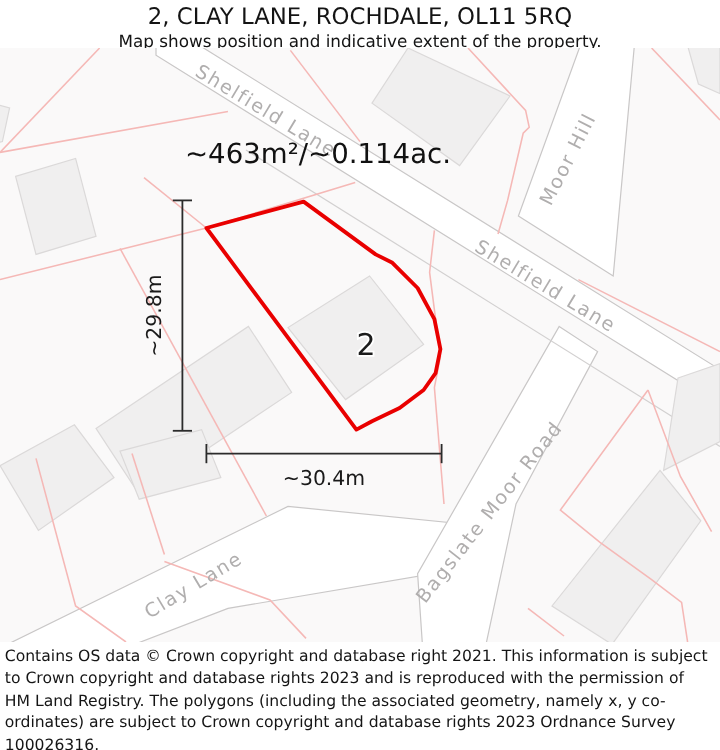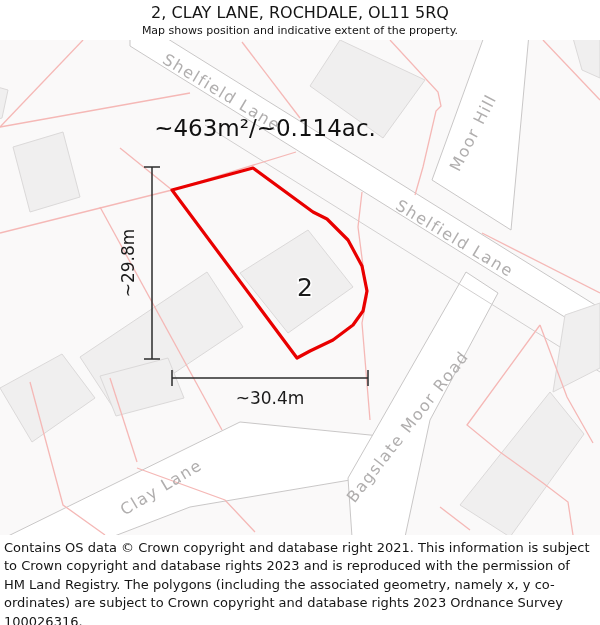--- a/index.html
+++ b/index.html
@@ -1,20 +1,20 @@
 <!DOCTYPE html>
 <html><head>
 <meta charset="utf-8">
 <style>
   html,body{margin:0;padding:0;background:#fff;}
   .screen{position:relative;width:600px;height:625px;overflow:hidden;
           font-family:"DejaVu Sans","Liberation Sans",sans-serif;background:#fff;}
   .header{position:absolute;top:0;left:0;width:600px;height:40px;text-align:center;background:#fff;}
-  .header .title{margin:3px 0 0 0;font-size:16px;color:#141414;}
-  .header .subtitle{margin:2px 0 0 0;font-size:11px;color:#141414;}
+  .header .title{margin:3px 0 0 0;font-size:19px;color:#141414;}
+  .header .subtitle{margin:2px 0 0 0;font-size:14px;color:#141414;}
   .map-wrap{position:absolute;top:40px;left:0;width:600px;height:495px;}
   .footer{position:absolute;top:535px;left:0;width:590px;padding:4px 6px 0 4px;
           font-size:13px;line-height:18.4px;color:#151515;background:#fff;text-align:left;}
   svg text{font-family:"DejaVu Sans","Liberation Sans",sans-serif;}
   .roadlabel{font-size:16px;letter-spacing:1.5px;}
   .dimlabel{font-size:17px;fill:#1a1a1a;}
   .arealabel{font-size:23px;fill:#111;}
   .plotnum{font-size:25px;fill:#1b1b1b;stroke:#ffffff;stroke-width:3px;paint-order:stroke;}
 </style>
 </head>

